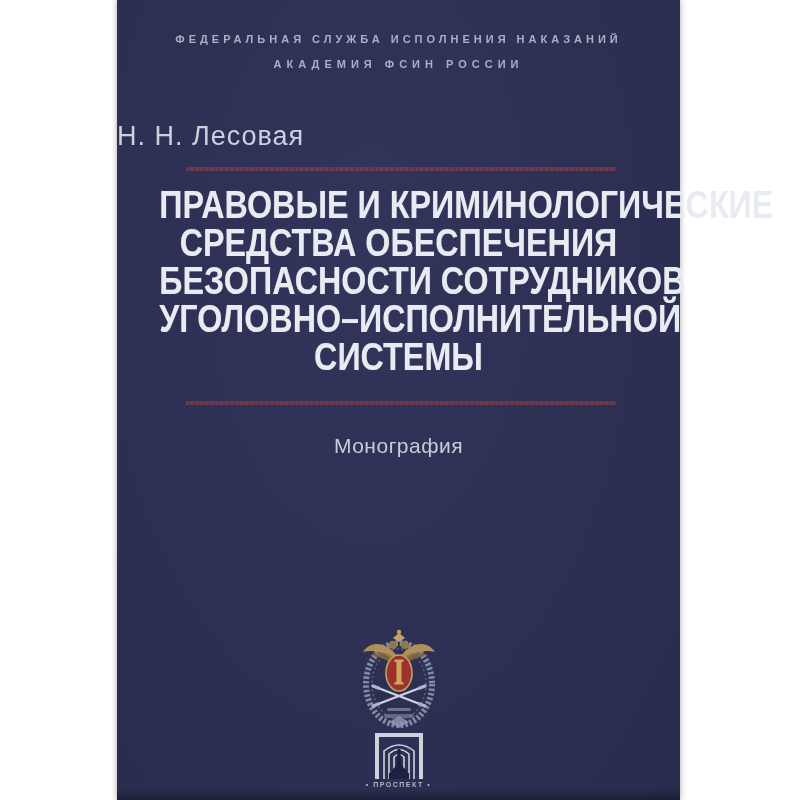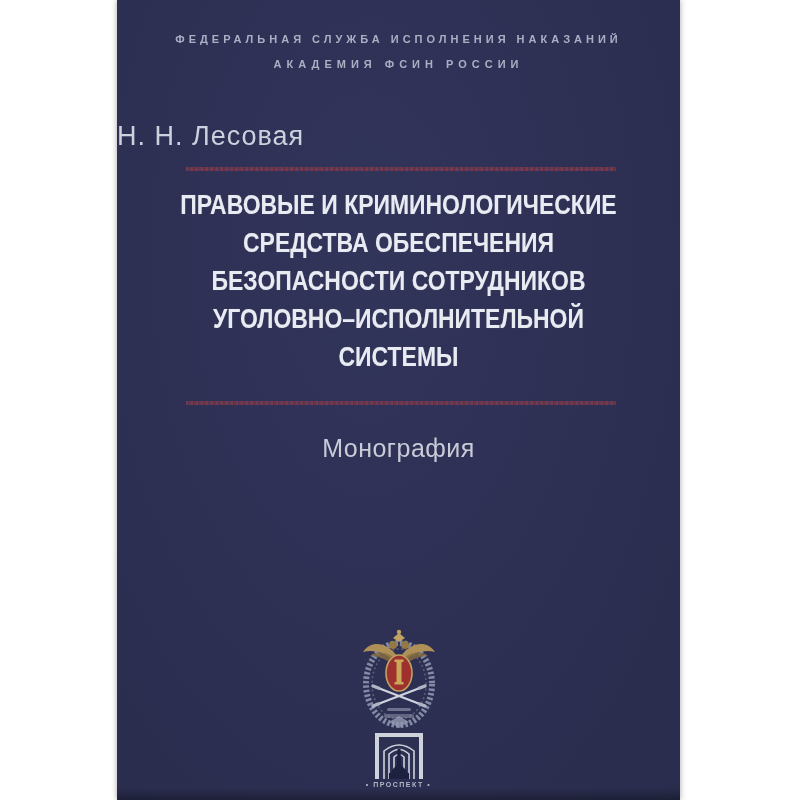--- a/index.html
+++ b/index.html
@@ -27,27 +27,27 @@
     color:#cdd0dd;font-size:27px;font-weight:normal;letter-spacing:1px;
   }
   .divider{
     position:absolute;left:69px;width:430px;height:4px;opacity:.9;
     background:repeating-linear-gradient(90deg,#7d3b4e 0 2px,#55345a 2px 3px,#6e3547 3px 5px);
   }
   .divider1{top:167px;}
   .divider2{top:401px;}
   .title{
     position:absolute;top:186px;left:0;width:100%;text-align:center;
-    color:#e9ebf2;font-weight:bold;font-size:27px;line-height:38px;letter-spacing:0px;
+    color:#e9ebf2;font-weight:bold;font-size:38px;line-height:38px;letter-spacing:0px;
   }
   .title .tline{transform:scaleX(.85);transform-origin:50% 50%;white-space:nowrap;
     text-shadow:0 0 1px rgba(255,255,255,.25);}
   .subtitle{
     position:absolute;top:434px;left:0;width:100%;text-align:center;
-    color:#c9ccd8;font-size:25px;letter-spacing:.5px;
+    color:#c9ccd8;font-size:21px;letter-spacing:.5px;
   }
   .emblem{
     position:absolute;top:616px;left:50%;transform:translateX(-50%);
     width:100px;height:120px;opacity:.95;
   }
   .publogo{
     position:absolute;top:733px;left:50%;transform:translateX(-50%);
     width:48px;height:46px;
   }
   .pubname{

